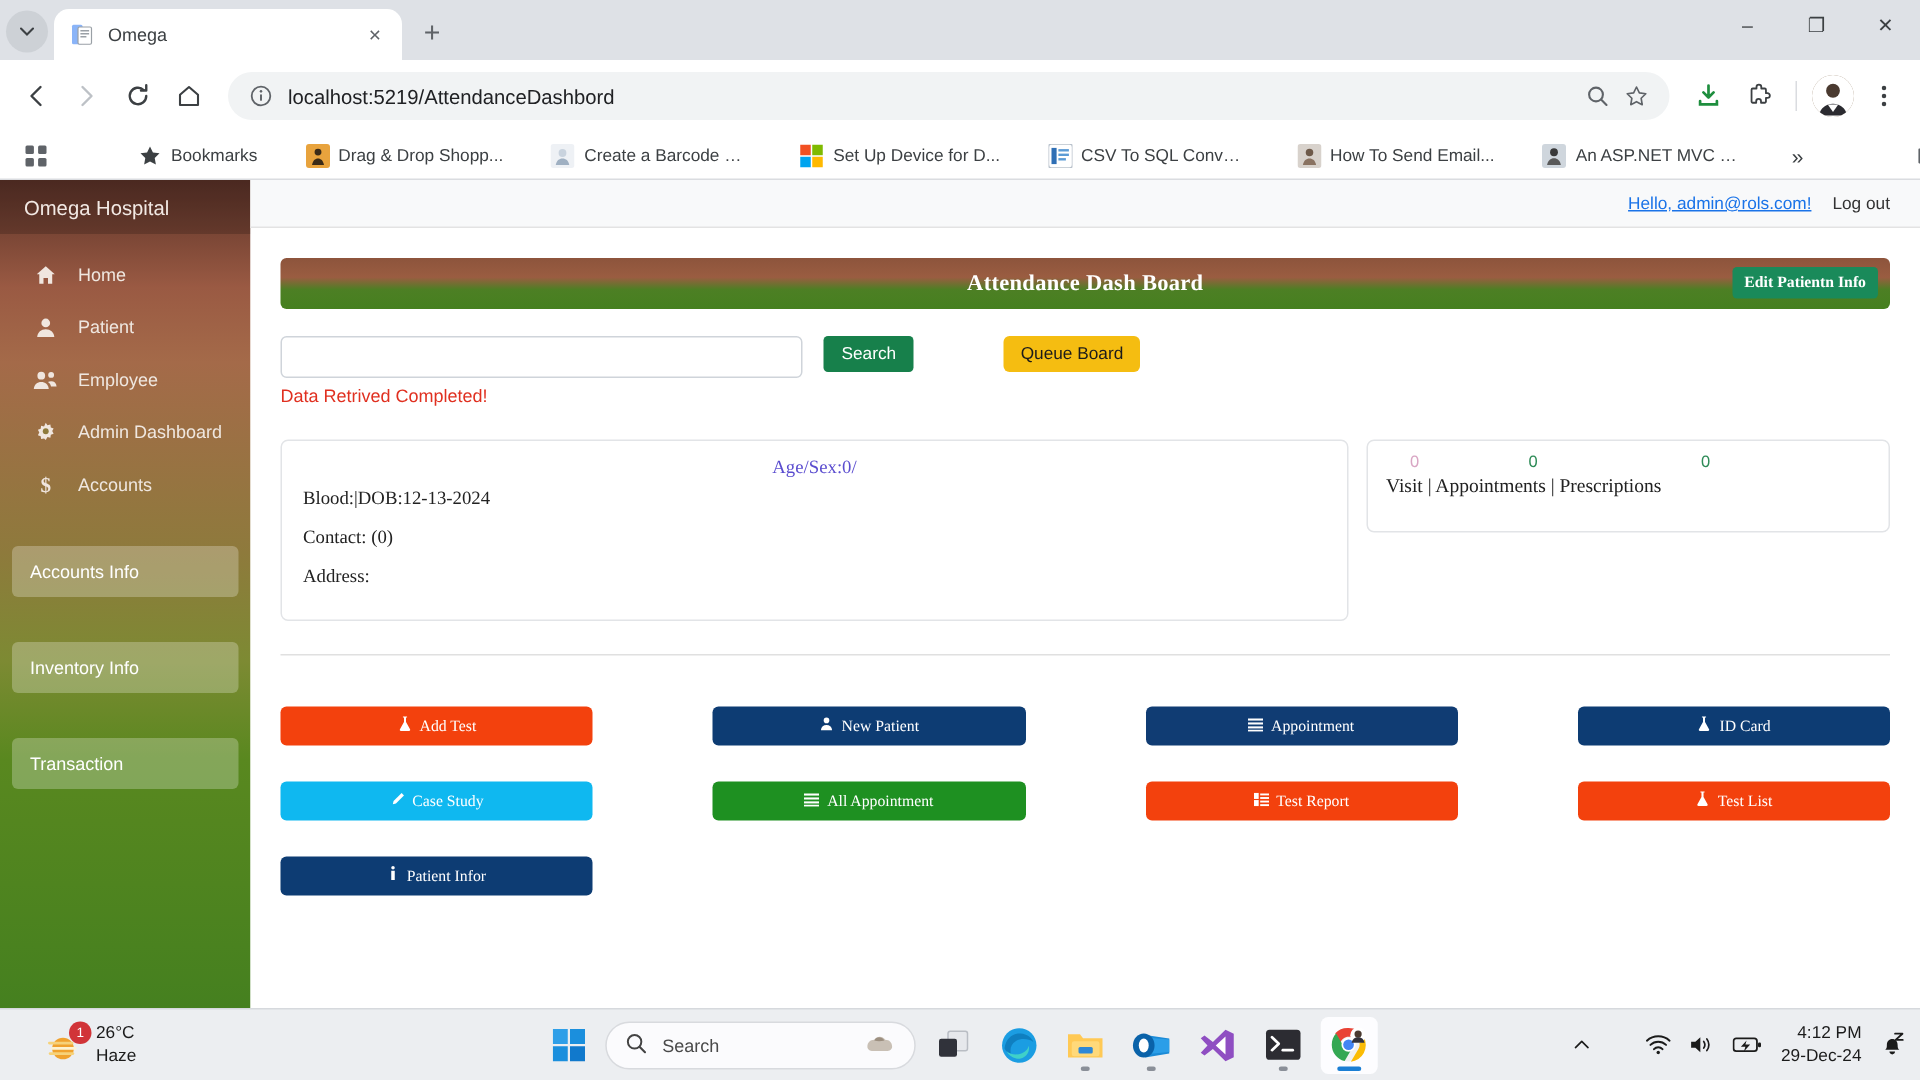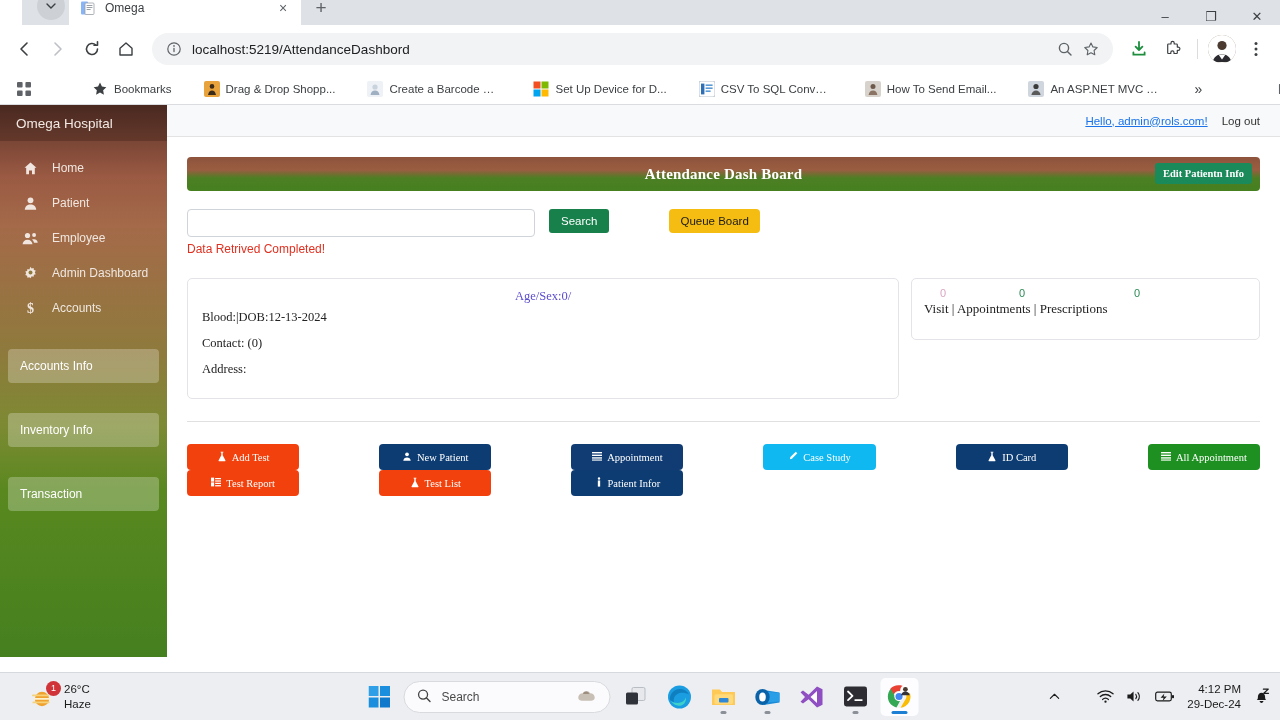--- a/index.html
+++ b/index.html
@@ -6,22 +6,22 @@
   html, body {
     width: 1280px; height: 720px;
     font-family: "Liberation Sans", sans-serif;
     overflow: hidden; background: #ffffff;
   }
 
   
   .browser { width: 1280px; height: 672px; background: #ffffff; position: relative; }
 
   .tabstrip {
-    height: 25px; background: #dee1e6;
-    display: flex; align-items: flex-end; padding-left: 11px; position: relative; margin-left: 22px;
+    height: 40px; background: #dee1e6;
+    display: flex; align-items: flex-end; padding-left: 0; position: relative;
   }
   .tabstrip-dropdown {
     width: 28px; height: 28px; margin: 0 4px 5px 4px;
     display: flex; align-items: center; justify-content: center;
     border-radius: 50%; background: #cdd1d6; cursor: pointer;
   }
   .tab {
     height: 34px; width: 232px; background: #ffffff;
     border-radius: 10px 10px 0 0; display: flex; align-items: center;
     padding: 0 8px 0 11px; position: relative; cursor: default;
@@ -184,22 +184,22 @@
   .stat-btn {
     border: none; border-radius: 4px; color: #fff; height: 25px;
     font-family: "Liberation Serif", serif; font-size: 10.5px;
     display: flex; align-items: center; justify-content: center; gap: 5px;
     cursor: pointer; padding: 0 14px;
   }
 
   .divider { border-top: 1px solid #e0e0e0; margin: 22px 0 0 0; }
 
   .btn-grid {
-    margin-top: 22px; display: grid; grid-template-columns: repeat(6, 1fr);
-    gap: 0 80px;
+    margin-top: 34px; display: grid; grid-template-columns: repeat(4, 1fr);
+    gap: 24px 80px;
   }
   .act-btn {
     height: 26px; border: none; border-radius: 4px; color: #ffffff;
     font-family: "Liberation Serif", serif; font-size: 10.5px;
     display: flex; align-items: center; justify-content: center; gap: 5px;
     cursor: pointer; white-space: nowrap;
   }
   .act-btn svg { flex: 0 0 auto; }
 
   
@@ -588,36 +588,36 @@
               <svg width="10" height="10" viewBox="0 0 16 16">
                   <rect x="0" y="1.6" width="16" height="2.2" fill="#fff"></rect>
                   <rect x="0" y="5.8" width="16" height="2.2" fill="#fff"></rect>
                   <rect x="0" y="10" width="16" height="2.2" fill="#fff"></rect>
                   <rect x="0" y="13.6" width="16" height="1.8" fill="#fff"></rect>
                 </svg>
             </span>
             <span>Appointment</span>
           </button>
 
+          <button class="act-btn" style="background:#0d3c73">
+            <span>
+              <svg width="10" height="11" viewBox="0 0 14 16">
+                  <path d="M5 1h4v1H8v4.2l3.9 7.2c.4.8-.1 1.6-1 1.6H3.1c-.9 0-1.4-.8-1-1.6L6 6.2V2H5z" fill="#fff"></path>
+                </svg>
+            </span>
+            <span>ID Card</span>
+          </button>
+
           <button class="act-btn" style="background:#0fb8f0">
             <span>
               <svg width="10" height="10" viewBox="0 0 16 16">
                   <path d="M12.4 1.1l2.5 2.5-8.6 8.6-3.3.8.8-3.3z" fill="#fff"></path>
                 </svg>
             </span>
             <span>Case Study</span>
-          </button>
-
-          <button class="act-btn" style="background:#0d3c73">
-            <span>
-              <svg width="10" height="11" viewBox="0 0 14 16">
-                  <path d="M5 1h4v1H8v4.2l3.9 7.2c.4.8-.1 1.6-1 1.6H3.1c-.9 0-1.4-.8-1-1.6L6 6.2V2H5z" fill="#fff"></path>
-                </svg>
-            </span>
-            <span>ID Card</span>
           </button>
 
           <button class="act-btn" style="background:#1e9021">
             <span>
               <svg width="10" height="10" viewBox="0 0 16 16">
                   <rect x="0" y="1.6" width="16" height="2.2" fill="#fff"></rect>
                   <rect x="0" y="5.8" width="16" height="2.2" fill="#fff"></rect>
                   <rect x="0" y="10" width="16" height="2.2" fill="#fff"></rect>
                   <rect x="0" y="13.6" width="16" height="1.8" fill="#fff"></rect>
                 </svg>

